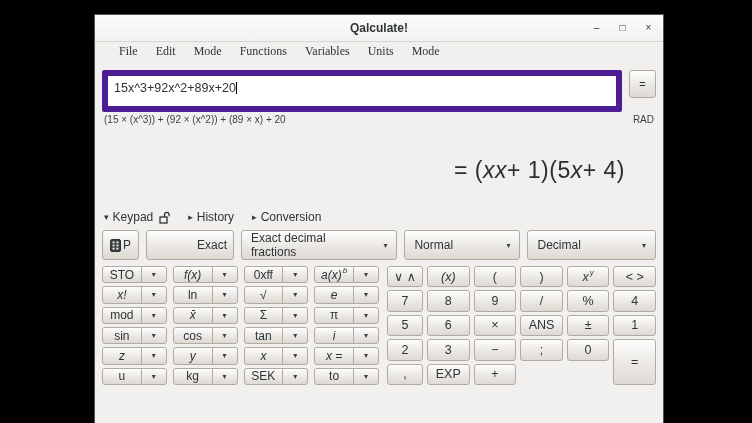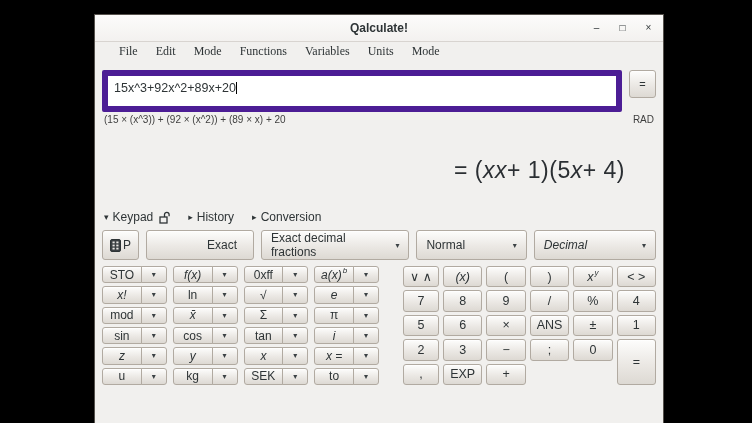--- a/index.html
+++ b/index.html
@@ -49,31 +49,31 @@
   }
   .it{font-style:italic;}
   
   .tabs-row{flex:none;display:flex;gap:18px;align-items:center;padding-left:9px;height:16px;margin-top:2px;}
   .tab{display:flex;align-items:center;gap:4px;font-size:12px;cursor:default;}
   .tri{font-size:9px;color:#2e3436;}
   .lock{margin-left:2px;}
   
   .toolbar{flex:none;display:flex;gap:7px;margin:5px 7px 0 7px;height:30px;}
   .tb-p{width:37px;flex:none;gap:2px;font-size:12px;}
-  .tb-exact{width:108px;flex:none;padding-left:44px;}
+  .tb-exact{width:88px;flex:none;padding-left:44px;}
   .combo{
     background:linear-gradient(#fdfdfc,#ebe8e4 55%,#ddd9d3);
     border:1px solid #b1aaa1;border-radius:3px;display:flex;align-items:center;
     justify-content:space-between;padding:0 9px;font-size:12px;min-width:0;box-sizing:border-box;
     box-shadow:inset 0 1px 0 rgba(255,255,255,.7);cursor:default;
   }
-  .combo.c1{flex:1.42;gap:44px;} .combo.c2{flex:1;} .combo.c3{flex:1.13;font-style:italic;}
+  .combo.c1{flex:1.42;gap:44px;} .combo.c2{flex:1;} .combo.c3{flex:1.13;}
   .arr{font-size:8px;color:#3c4245;}
   
-  .keypad{flex:none;display:flex;gap:24px;margin:6px 7px 16px 7px;height:119px;}
+  .keypad{flex:none;display:flex;gap:8px;margin:6px 7px 16px 7px;height:119px;}
   .kp-left{width:277px;flex:none;display:grid;grid-template-columns:repeat(4,1fr);grid-template-rows:repeat(6,1fr);gap:3px 6px;}
   .kgroup{display:flex;min-width:0;}
   .kmain{flex:1;border-radius:3px 0 0 3px;min-width:0;}
   .karrow{width:26px;flex:none;margin-left:-1px;border-radius:0 3px 3px 0;}
   .kp-right{flex:1;display:grid;grid-template-columns:36px repeat(5,1fr);grid-template-rows:repeat(5,1fr);gap:3px 4px;}
   .kp-right .btn{font-size:12.5px;}
   .kp-eq{grid-column:6;grid-row:4 / span 2;}
   sup{font-size:8px;line-height:0;margin-left:1px;transform:translateY(-4px);}
 </style>
 </head>

